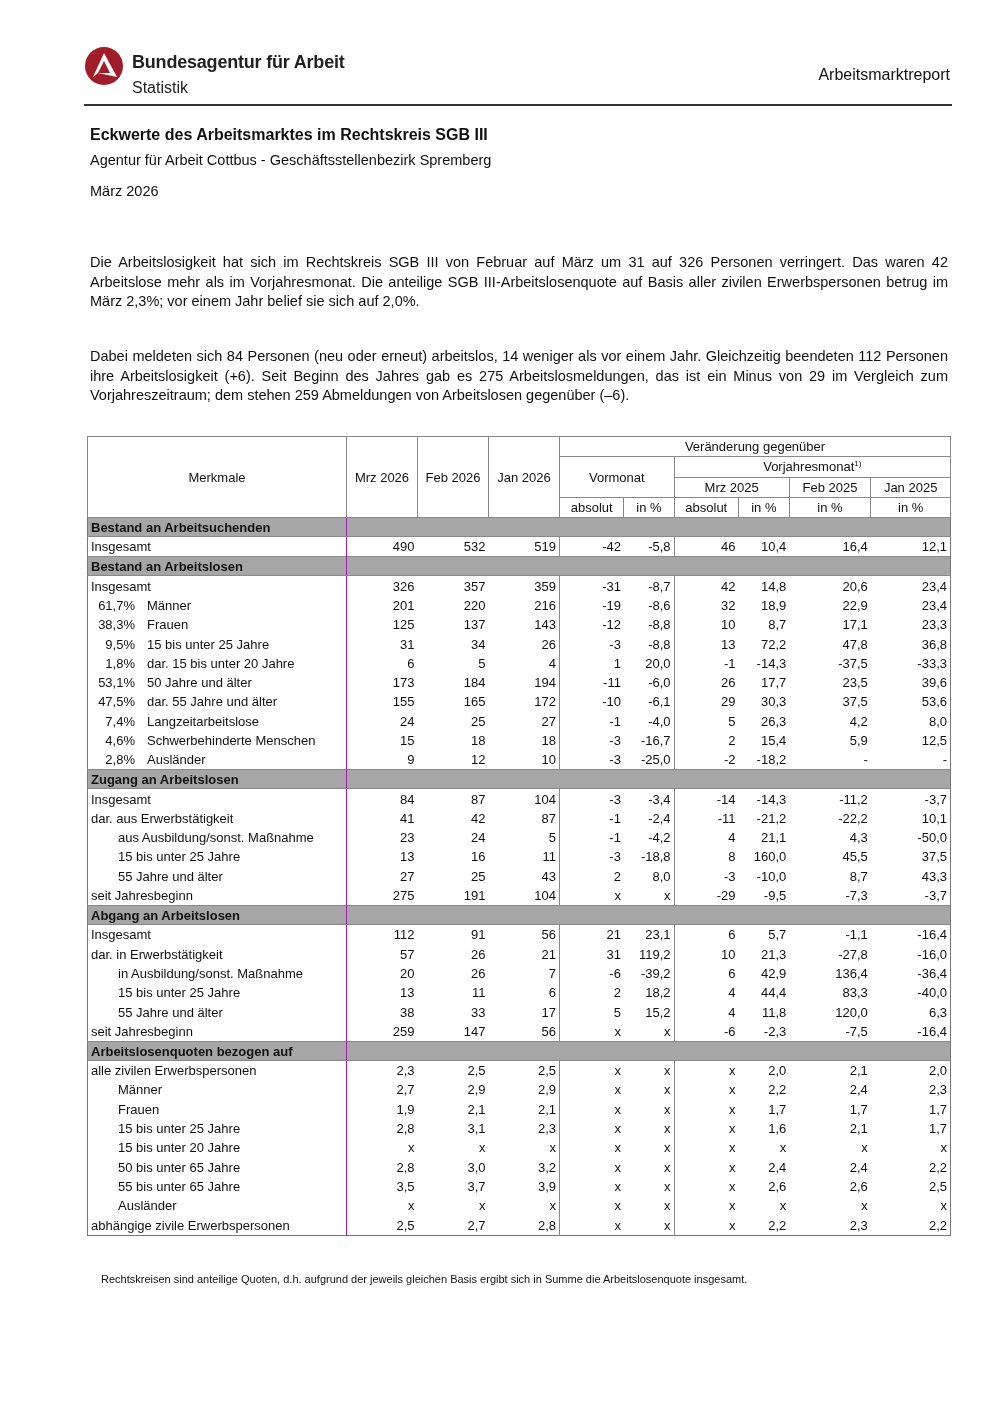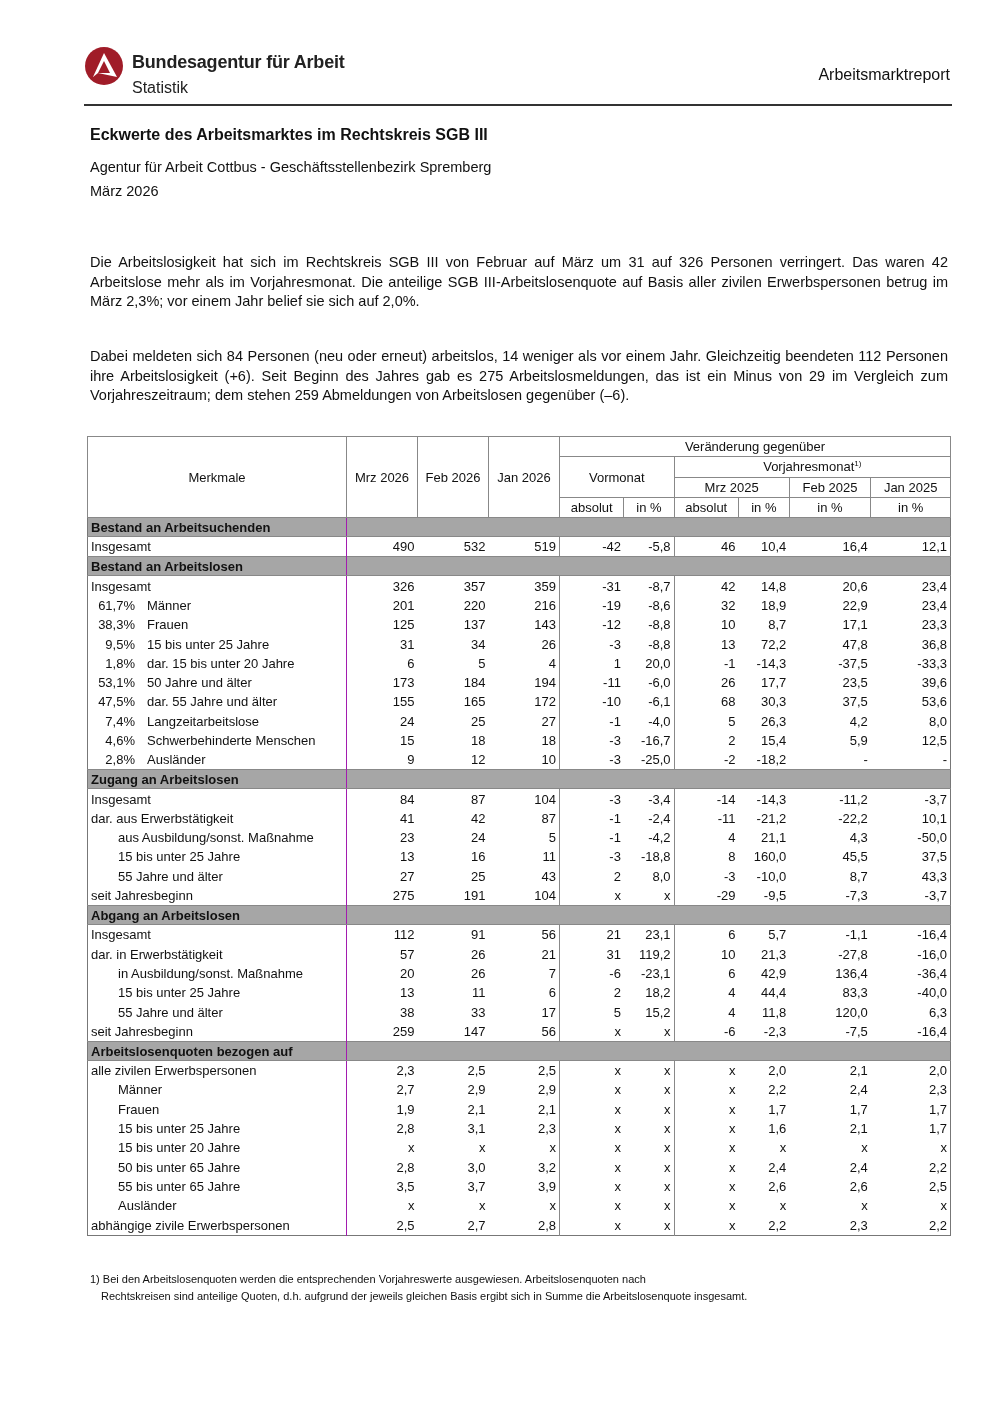--- a/index.html
+++ b/index.html
@@ -3,21 +3,21 @@
 <meta charset="utf-8">
 <style>
   html, body { margin: 0; padding: 0; background: #ffffff; }
   body { width: 999px; height: 1414px; position: relative; font-family: "Liberation Sans", sans-serif; color: #111; overflow: hidden; }
   .header { position: absolute; left: 84px; top: 42px; width: 868px; height: 62px; border-bottom: 2px solid #333; }
   .logo { position: absolute; left: 0; top: 4px; width: 40px; height: 40px; }
   .brand { position: absolute; left: 48px; top: 10px; font-weight: bold; font-size: 18px; color: #222; letter-spacing: -0.2px; }
   .sub { position: absolute; left: 48px; top: 37px; font-size: 16px; color: #222; }
   .report { position: absolute; right: 2px; top: 24px; font-size: 16px; color: #111; }
   .title { position: absolute; left: 90px; top: 126px; font-weight: bold; font-size: 16px; }
-  .line2 { position: absolute; left: 90px; top: 159px; font-size: 14.5px; }
+  .line2 { position: absolute; left: 90px; top: 152px; font-size: 14.5px; }
   .line3 { position: absolute; left: 90px; top: 183px; font-size: 14.5px; }
   .para { position: absolute; left: 90px; width: 858px; font-size: 14.5px; line-height: 19.5px; text-align: justify; }
   .p1 { top: 253px; }
   .p2 { top: 329px; margin-top: 18px; }
   table.data { position: absolute; left: 87px; top: 436px; width: 864px; border-collapse: collapse; font-size: 13px; border: 1px solid #777; }
   table.data td, table.data th { padding: 0 3px; height: 19.3px; white-space: nowrap; font-weight: normal; }
   th { border: 1px solid #888; font-size: 13px; }
   .hdr-merk { width: 252px; }
   .c1, .c2, .c3 { width: 64px; }
   tr.section td { background: #a6a6a6; font-weight: bold; height: 18px; border-top: 1px solid #888; border-bottom: 1px solid #888; }
@@ -173,21 +173,21 @@
         <td class="num">23,5</td>
         <td class="num">39,6</td>
       </tr>
       <tr>
         <td class="label"><span class="pct">47,5%</span><span>dar. 55 Jahre und älter</span></td>
         <td class="num">155</td>
         <td class="num">165</td>
         <td class="num">172</td>
         <td class="num sep">-10</td>
         <td class="num">-6,1</td>
-        <td class="num sep">68</td>
+        <td class="num sep">29</td>
         <td class="num">30,3</td>
         <td class="num">37,5</td>
         <td class="num">53,6</td>
       </tr>
       <tr>
         <td class="label"><span class="pct">7,4%</span><span>Langzeitarbeitslose</span></td>
         <td class="num">24</td>
         <td class="num">25</td>
         <td class="num">27</td>
         <td class="num sep">-1</td>
@@ -324,21 +324,21 @@
         <td class="num">21,3</td>
         <td class="num">-27,8</td>
         <td class="num">-16,0</td>
       </tr>
       <tr>
         <td class="label ind1"><span>in Ausbildung/sonst. Maßnahme</span></td>
         <td class="num">20</td>
         <td class="num">26</td>
         <td class="num">7</td>
         <td class="num sep">-6</td>
-        <td class="num">-23,1</td>
+        <td class="num">-39,2</td>
         <td class="num sep">6</td>
         <td class="num">42,9</td>
         <td class="num">136,4</td>
         <td class="num">-36,4</td>
       </tr>
       <tr>
         <td class="label ind1"><span>15 bis unter 25 Jahre</span></td>
         <td class="num">13</td>
         <td class="num">11</td>
         <td class="num">6</td>
@@ -482,15 +482,14 @@
         <td class="num">x</td>
         <td class="num sep">x</td>
         <td class="num">2,2</td>
         <td class="num">2,3</td>
         <td class="num">2,2</td>
       </tr>
     </tbody>
 </table>
 
 <div class="footnote">
-  <div>1) Bei den Arbeitslosenquoten werden die entsprechenden Vorjahreswerte ausgewiesen. Arbeitslosenquoten nach</div>
   <div class="l2">Rechtskreisen sind anteilige Quoten, d.h. aufgrund der jeweils gleichen Basis ergibt sich in Summe die Arbeitslosenquote insgesamt.</div>
 </div>
 
 </body></html>

